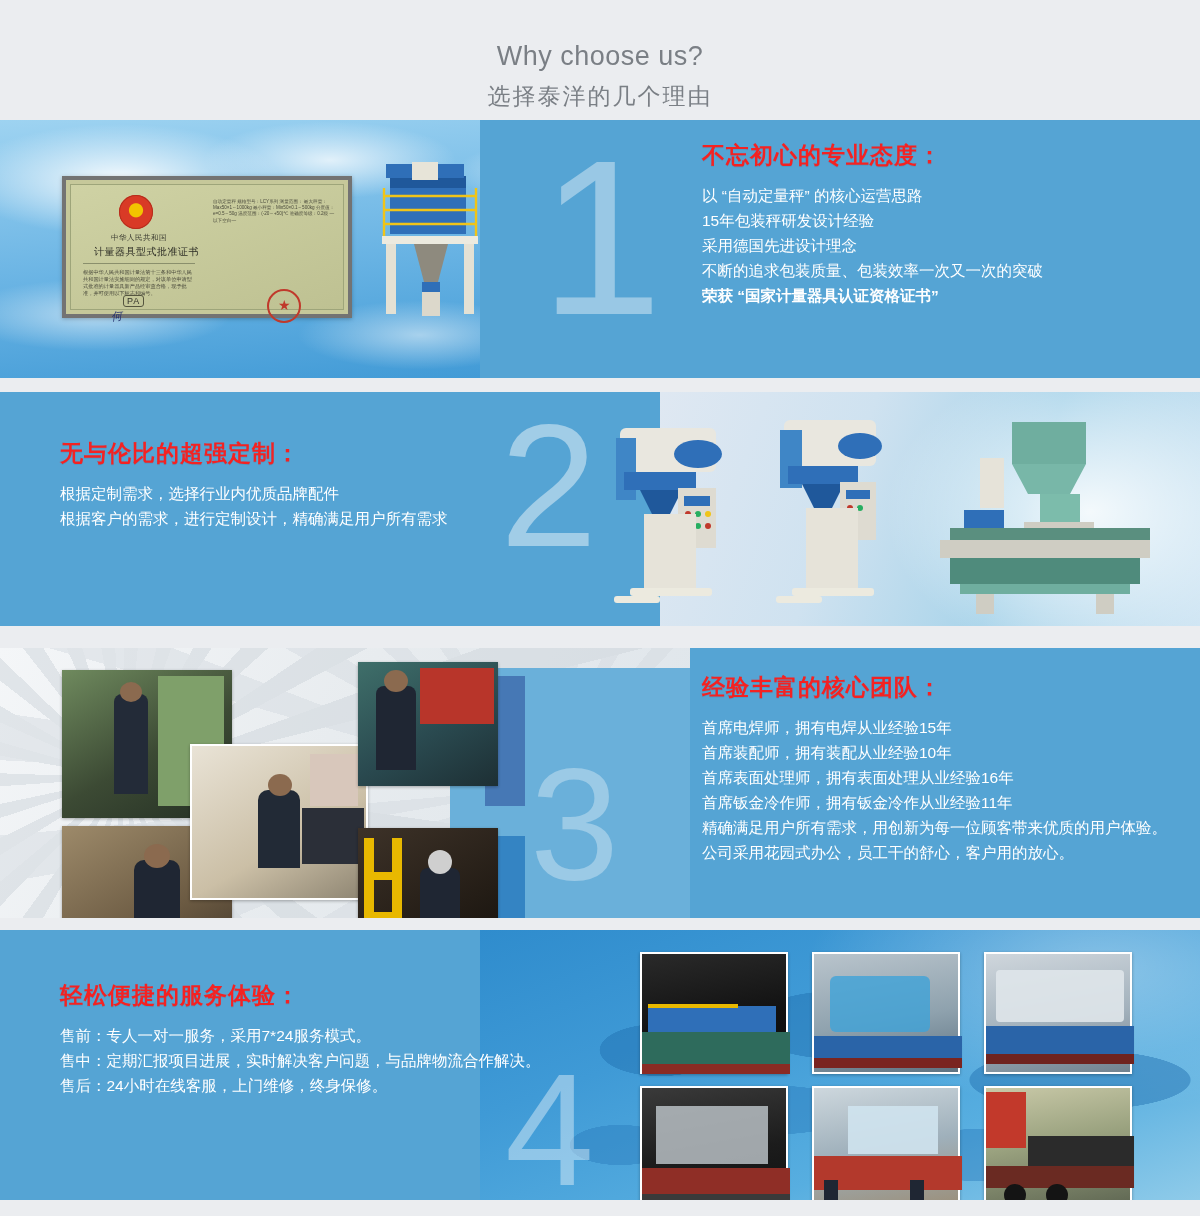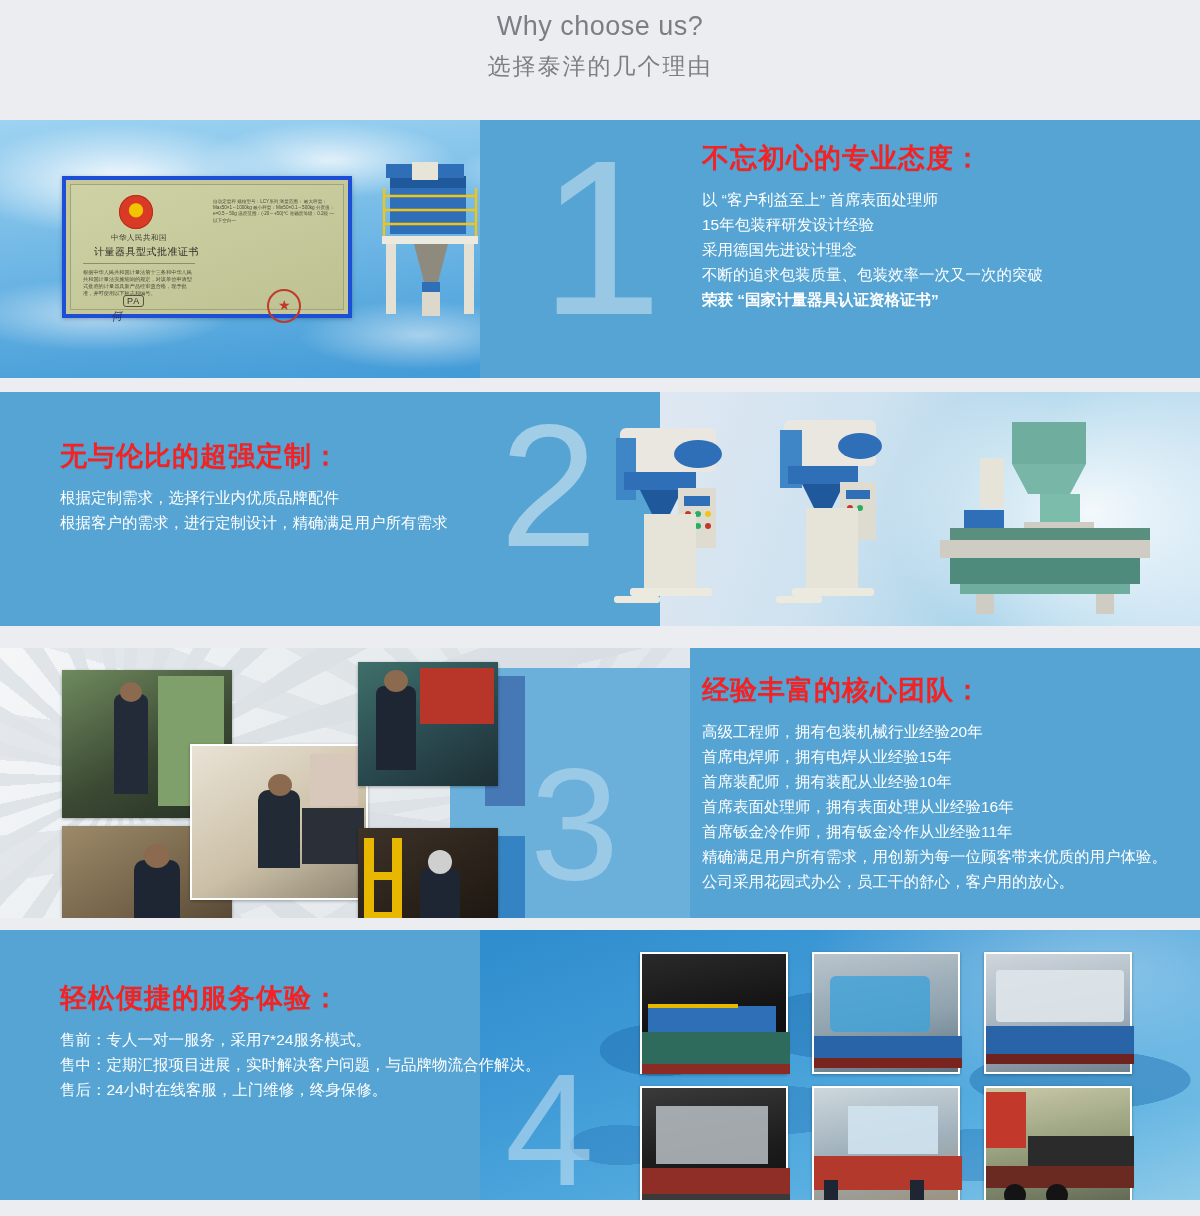--- a/index.html
+++ b/index.html
@@ -8,56 +8,56 @@
     background: #ebedf0;
     font-family: "Liberation Sans", "DejaVu Sans", sans-serif;
     overflow: hidden;
   }
   #page { position: relative; width: 1200px; height: 1216px; background: #ebedf0; }
 
   
   .header { position: absolute; left: 0; top: 0; width: 1200px; height: 120px;
             background: #ebedf0; text-align: center; }
   .header-en { font-size: 27px; color: #7a7f85; letter-spacing: .5px;
-               font-weight: 400; padding-top: 12px; line-height: 1.1; }
+               font-weight: 400; padding-top: 42px; line-height: 1.1; }
   .header-cn { font-size: 23px; color: #7a7f85; letter-spacing: 2px;
                margin-top: 12px; line-height: 1.1; }
 
   
   .section { position: absolute; left: 0; width: 1200px; overflow: hidden; }
   .panel { position: absolute; top: 0; height: 100%; }
 
   
   .wm { position: absolute; font-family: "Liberation Sans", sans-serif;
         font-weight: 300; color: rgba(255,255,255,.42); line-height: 1;
         user-select: none; }
 
   
   .txt { position: absolute; }
-  .head { color: #f42222; font-size: 27px; font-weight: bold; letter-spacing: 1px;
+  .head { color: #f42222; font-size: 23px; font-weight: bold; letter-spacing: 1px;
           line-height: 1.2; margin-bottom: 13px; text-shadow: 0 1px 0 rgba(0,0,0,.06); }
   .line { color: #ffffff; font-size: 15.5px; line-height: 25px; white-space: nowrap; }
 
   
   #sec1 { top: 120px; height: 258px; }
   #sec1-sky { left: 0; width: 1200px;
     background:
       radial-gradient(ellipse 230px 80px at 120px 60px, rgba(255,255,255,.92), rgba(255,255,255,0) 70%),
       radial-gradient(ellipse 180px 55px at 330px 40px, rgba(255,255,255,.75), rgba(255,255,255,0) 70%),
       radial-gradient(ellipse 150px 46px at 560px 52px, rgba(255,255,255,.6), rgba(255,255,255,0) 70%),
       radial-gradient(ellipse 190px 50px at 95px 195px, rgba(255,255,255,.55), rgba(255,255,255,0) 72%),
       radial-gradient(ellipse 170px 48px at 420px 215px, rgba(255,255,255,.5), rgba(255,255,255,0) 72%),
       linear-gradient(175deg, #9ed3f1 0%, #6ab4e4 45%, #2f8fd0 100%);
   }
   #sec1-overlay { left: 480px; width: 720px; background: #55a4d4; }
   #sec1 .wm { left: 540px; top: 8px; font-size: 220px; color: rgba(255,255,255,.40); }
 
   
   .cert { position: absolute; left: 62px; top: 56px; width: 290px; height: 142px;
-          background: #c6c89a; border: 4px solid #1d4ed8; box-shadow: 0 1px 4px rgba(0,0,0,.25); }
+          background: #c6c89a; border: 4px solid #737373; box-shadow: 0 1px 4px rgba(0,0,0,.25); }
   .cert-inner { position: absolute; inset: 4px; border: 1px solid #9ea57a;
                 background: linear-gradient(160deg,#cfd2a4,#bec192); }
   .cert-emblem { position: absolute; left: 48px; top: 10px; width: 34px; height: 34px;
                  border-radius: 50%; background: radial-gradient(circle at 50% 45%, #f2c400 0 26%, #d93a26 30% 100%);
                  box-shadow: 0 0 0 1px #b52d1c inset; }
   .cert-t1 { position: absolute; left: 18px; top: 48px; width: 100px; text-align: center;
              font-size: 7.5px; color: #3a3a30; letter-spacing: .5px; }
   .cert-t2 { position: absolute; left: 10px; top: 60px; width: 118px; text-align: right;
              font-size: 10px; color: #2e2e26; letter-spacing: .5px; }
   .cert-rule { position: absolute; left: 12px; top: 78px; width: 112px; height: 1px; background: #8a8f6c; }
@@ -173,21 +173,21 @@
       </g>
       <rect x="18" y="86" width="10" height="70" fill="#e4e1d4"></rect>
       <rect x="96" y="86" width="10" height="70" fill="#e4e1d4"></rect>
       <polygon points="46,86 80,86 70,124 56,124" fill="#8e8a7e"></polygon>
       <rect x="54" y="124" width="18" height="10" fill="#2f6fb8"></rect>
       <rect x="54" y="134" width="18" height="24" fill="#dcd8cb"></rect>
     </svg>
 
     <div class="txt" style="left:702px; top:22px; width:480px;">
       <div class="head">不忘初心的专业态度：</div>
-      <div class="line">以 “客户利益至上” 首席表面处理师</div>
+      <div class="line">以 “自动定量秤” 的核心运营思路</div>
       <div class="line">15年包装秤研发设计经验</div>
       <div class="line">采用德国先进设计理念</div>
       <div class="line">不断的追求包装质量、包装效率一次又一次的突破</div>
       <div class="line" style="font-weight:bold;">荣获 “国家计量器具认证资格证书”</div>
     </div>
   </div>
 
   <div class="section" id="sec2">
     <div class="panel" id="sec2-right"></div>
     <div class="panel" id="sec2-left"></div>
@@ -285,21 +285,20 @@
       <div style="position:absolute;left:6px;top:10px;width:10px;height:130px;background:#e8b800"></div>
       <div style="position:absolute;left:34px;top:10px;width:10px;height:130px;background:#e8b800"></div>
       <div style="position:absolute;left:6px;top:44px;width:38px;height:8px;background:#e8b800"></div>
       <div style="position:absolute;left:6px;top:84px;width:38px;height:8px;background:#e8b800"></div>
       <div style="position:absolute;left:62px;top:40px;width:40px;height:94px;background:#1f2633;border-radius:8px 8px 0 0"></div>
       <div style="position:absolute;left:70px;top:22px;width:24px;height:24px;background:#cfcfcf;border-radius:50%"></div>
     </div>
 
     <div class="txt" style="left:702px; top:26px; width:490px;">
       <div class="head">经验丰富的核心团队：</div>
-      <div class="line">高级工程师，拥有包装机械行业经验20年</div>
       <div class="line">首席电焊师，拥有电焊从业经验15年</div>
       <div class="line">首席装配师，拥有装配从业经验10年</div>
       <div class="line">首席表面处理师，拥有表面处理从业经验16年</div>
       <div class="line">首席钣金冷作师，拥有钣金冷作从业经验11年</div>
       <div class="line">精确满足用户所有需求，用创新为每一位顾客带来优质的用户体验。</div>
       <div class="line">公司采用花园式办公，员工干的舒心，客户用的放心。</div>
     </div>
   </div>
 
   <div class="section" id="sec4">

